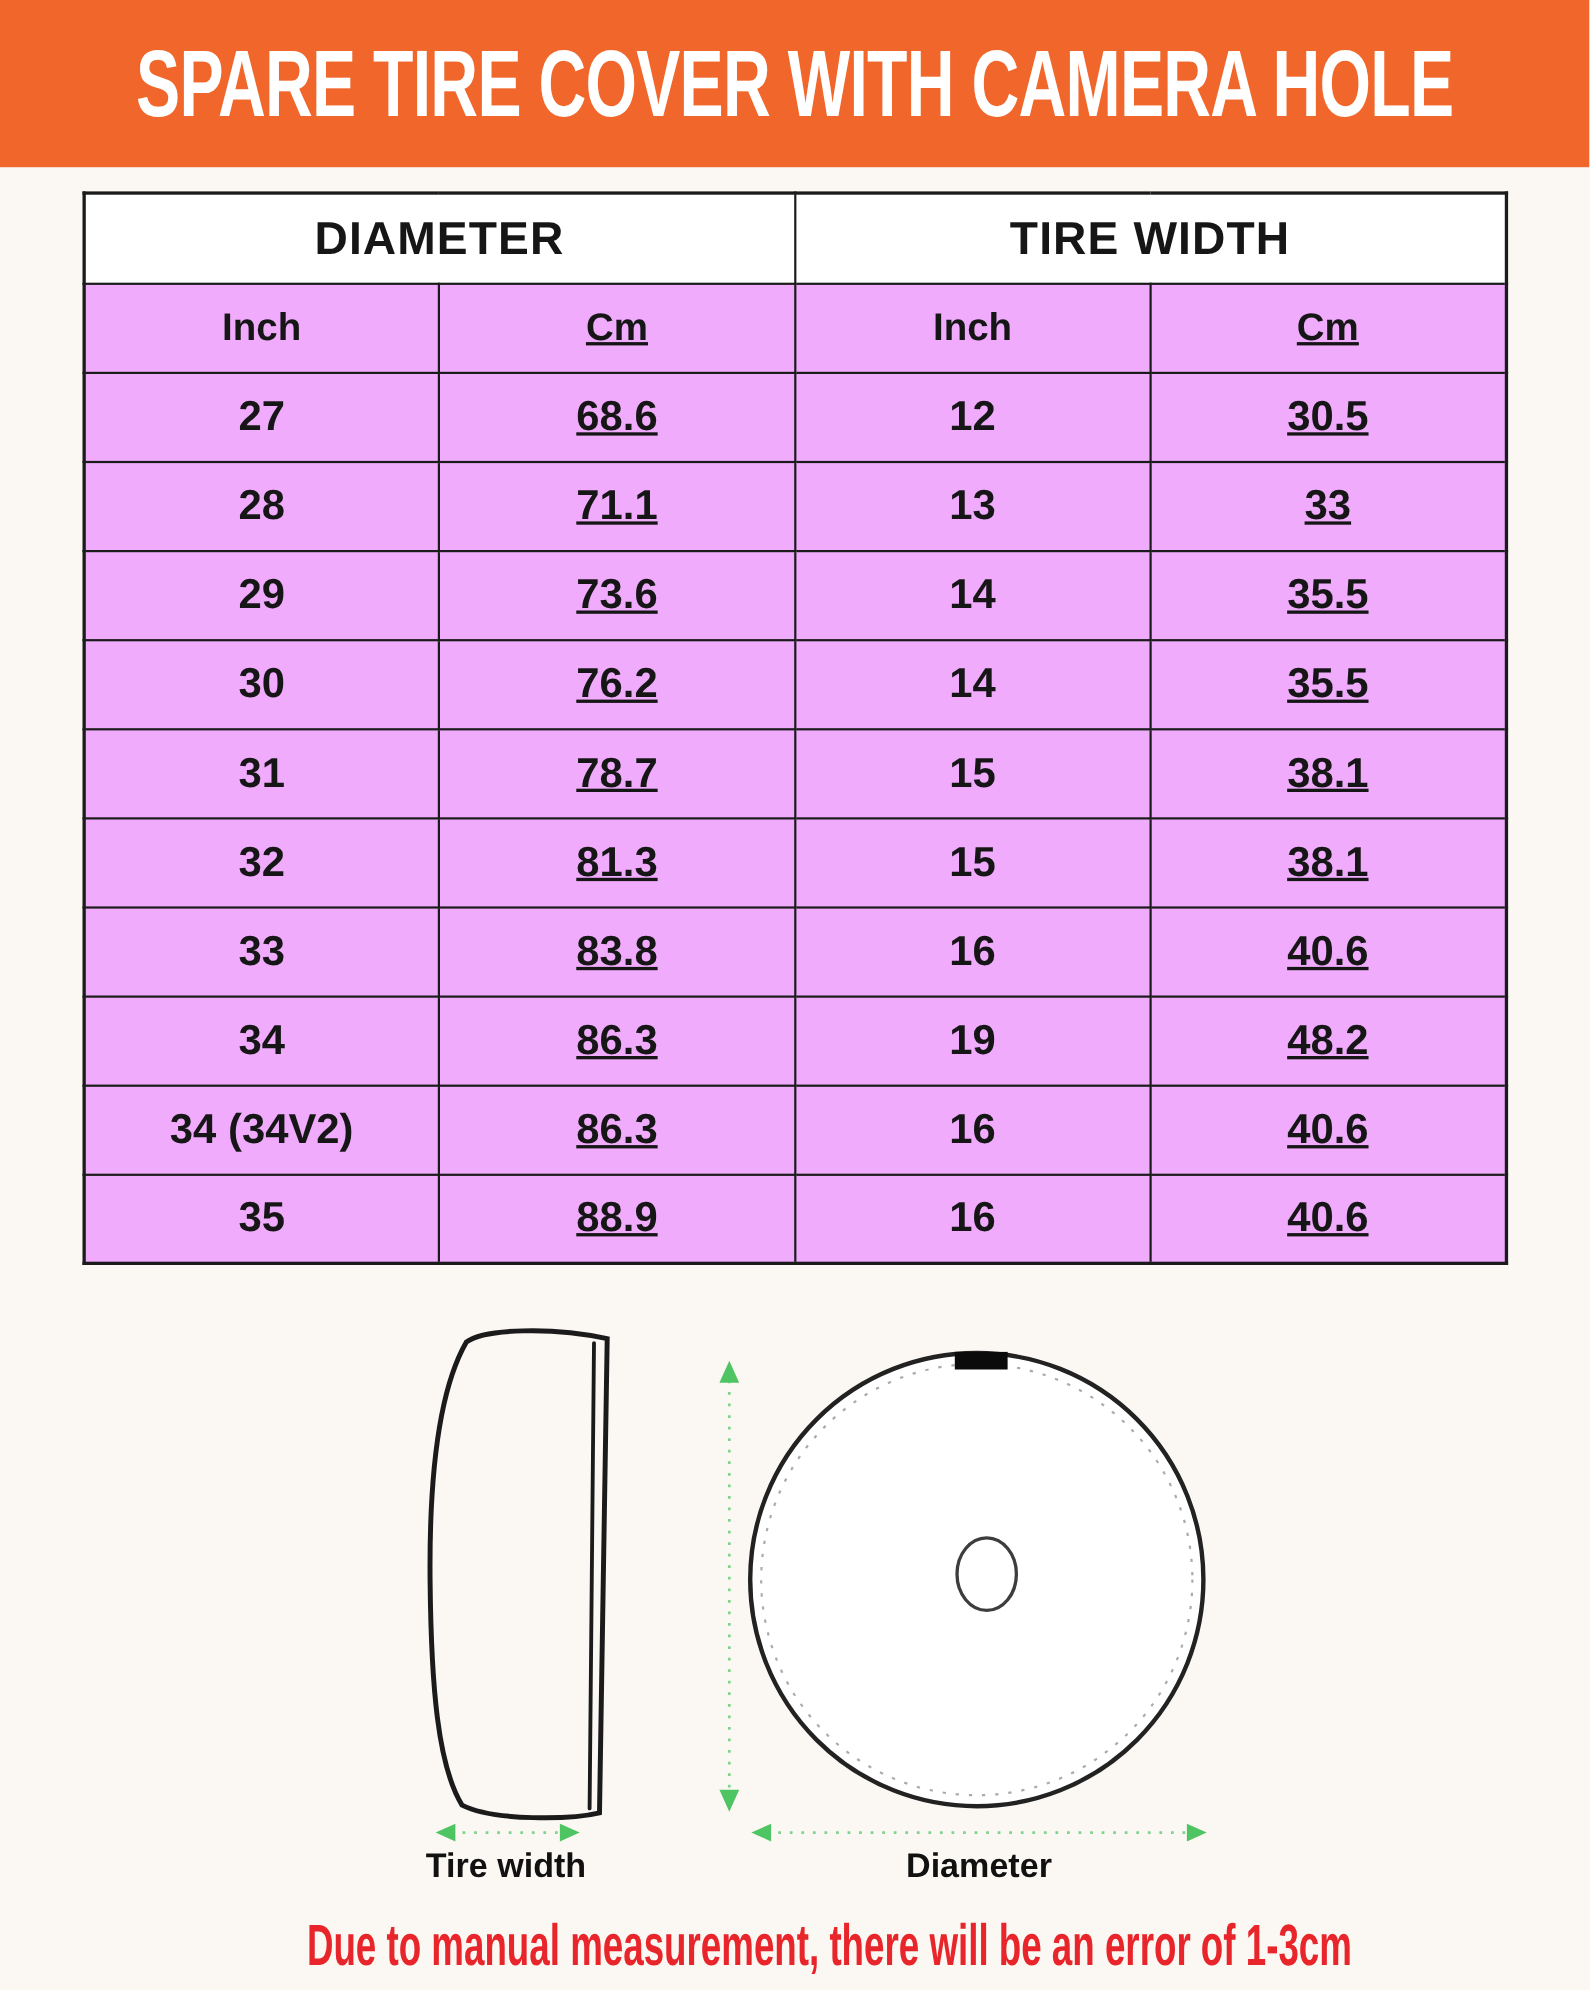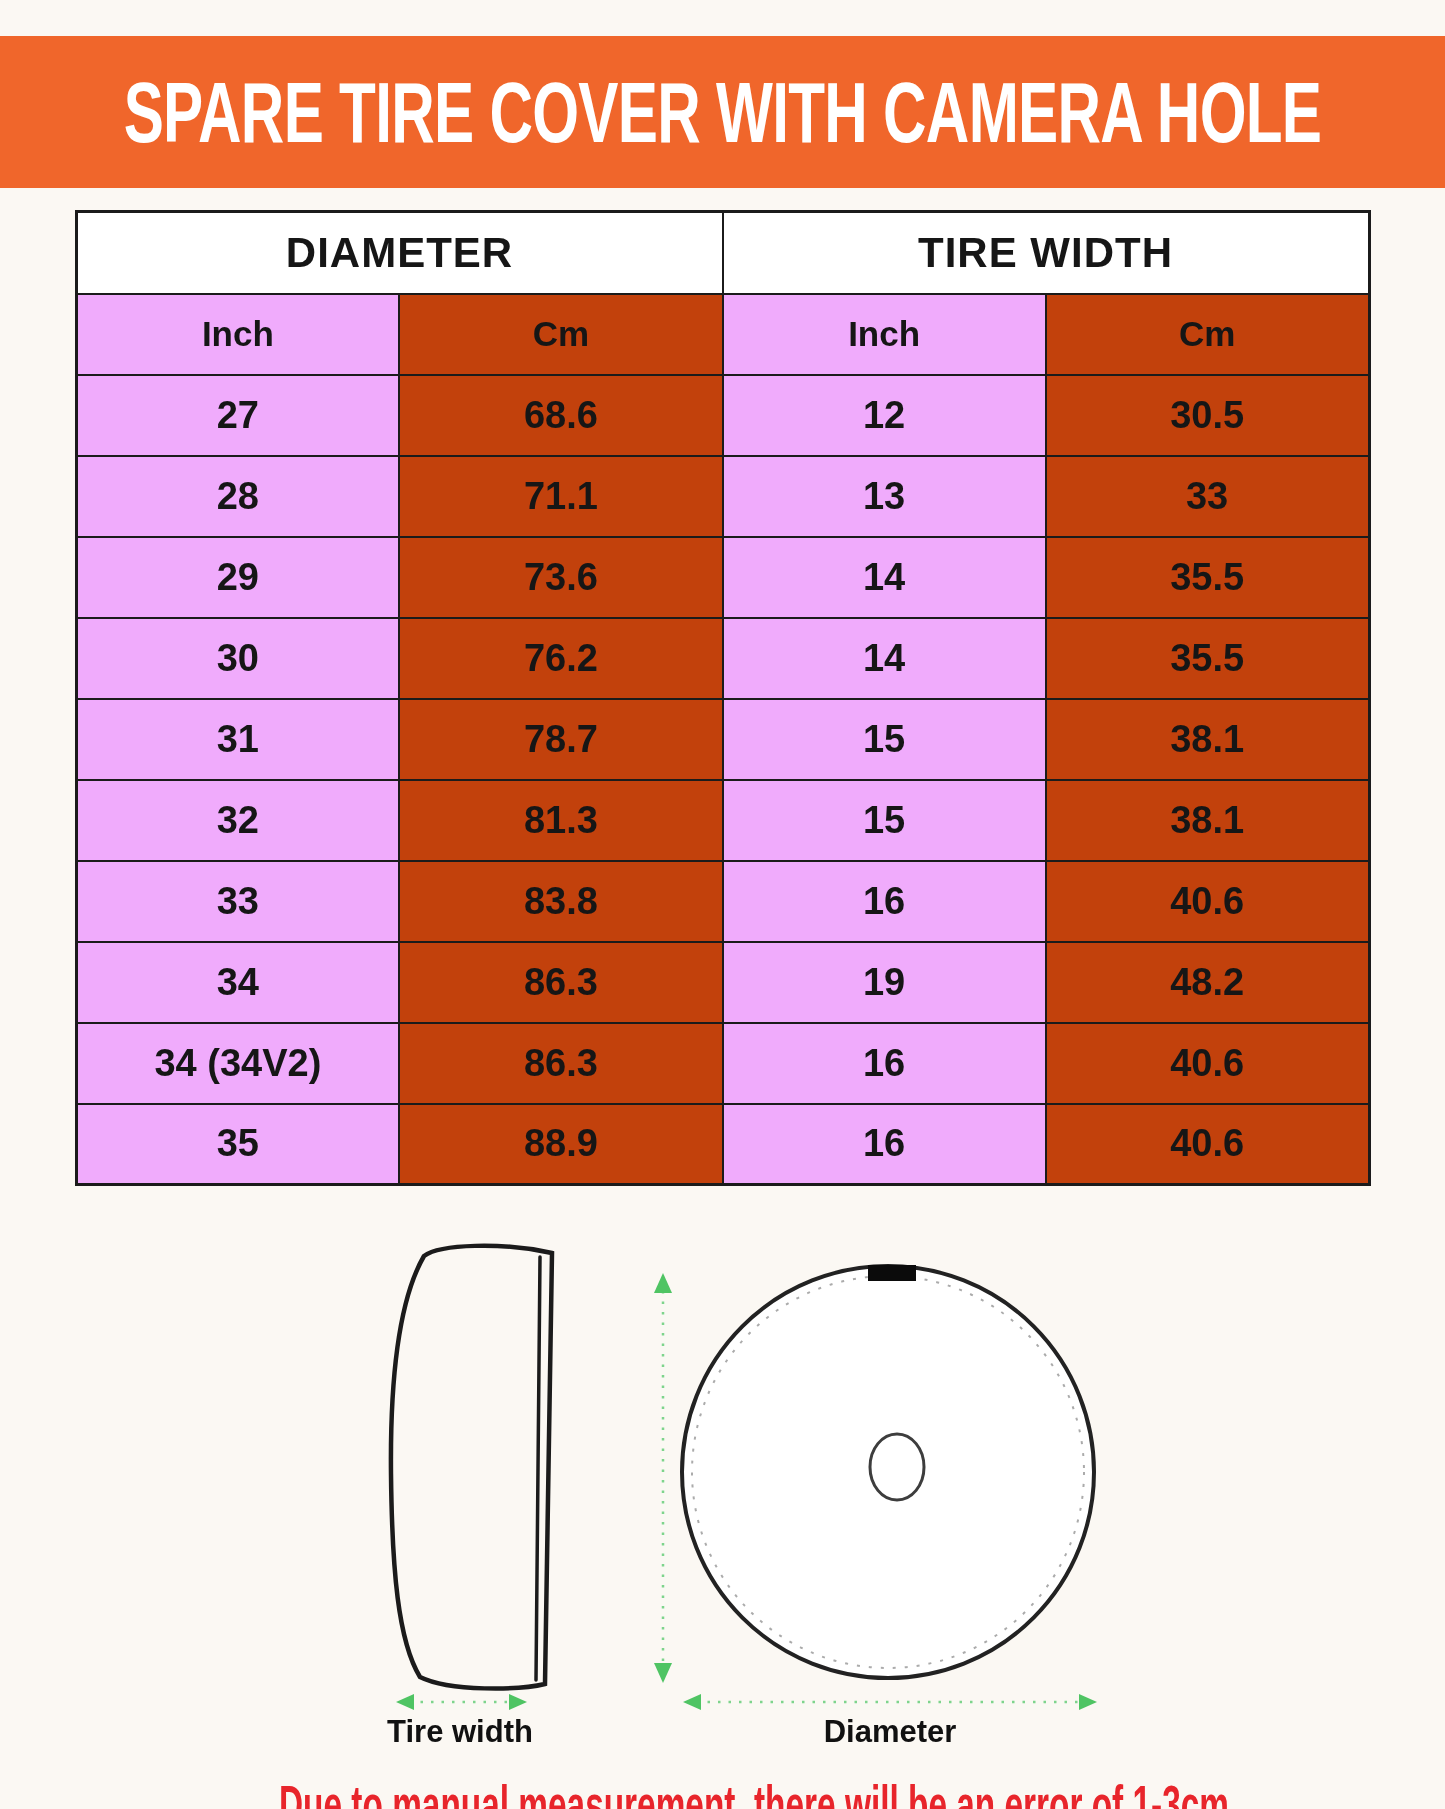--- a/index.html
+++ b/index.html
@@ -6,21 +6,21 @@
   html, body { margin: 0; padding: 0; }
   body {
     width: 1445px; height: 1809px;
     background: #FBF8F3;
     font-family: "Liberation Sans", sans-serif;
     overflow: hidden;
   }
   .banner {
     height: 152px;
     background: #F0662B;
-    display: flex; align-items: center; justify-content: center; margin-top: 36px;
+    display: flex; align-items: center; justify-content: center;
   }
   .banner-title {
     color: #FFFFFF;
     font-size: 86px;
     font-weight: 800;
     line-height: 1;
     white-space: nowrap;
     letter-spacing: -1px;
     transform: scaleX(0.70);
   }
@@ -41,21 +41,21 @@
   }
   tr.group-row th {
     height: 82px;
     font-size: 42px;
     letter-spacing: 1px;
     background: #FFFFFF;
   }
   tr.unit-row th { height: 81px; font-size: 35px; }
   .size-table tbody td { height: 81px; font-size: 38px; }
   .col-white { background: #f0abfc; }
-  .col-gray  { background: #c2410c; }
+  .col-gray  { background: #f0abfc; text-decoration: underline; }
   figure.diagram {
     margin: 53px 0 0 0;
     width: 1445px; height: 505px;
     position: relative;
   }
   .diagram svg { display: block; }
   .note { margin: 30px 0 0 0; text-align: left; }
   .note-inner {
     display: inline-block;
     font-size: 53px;

